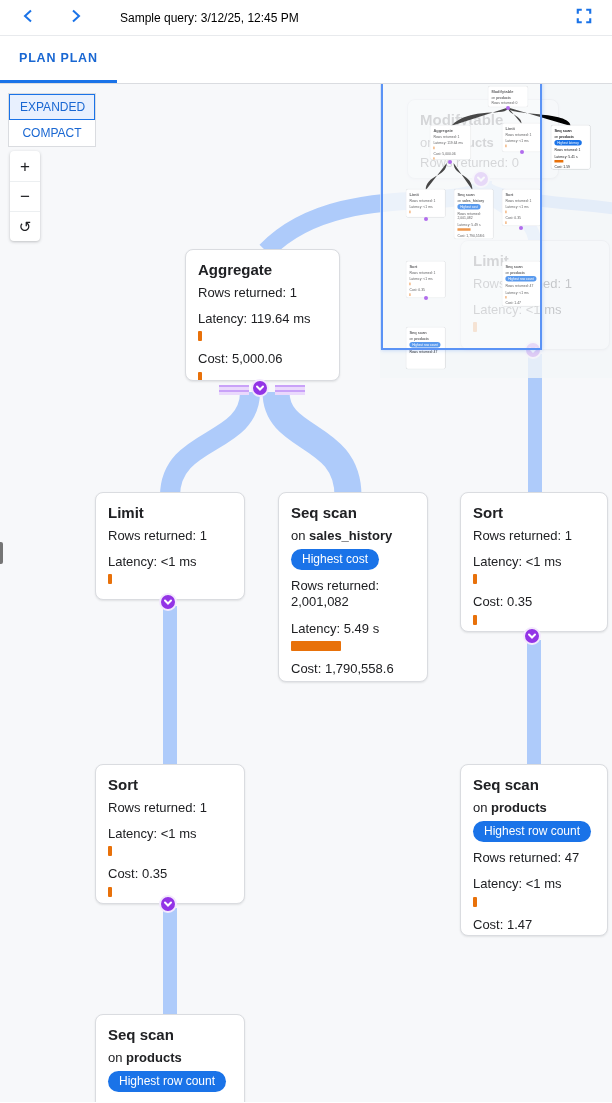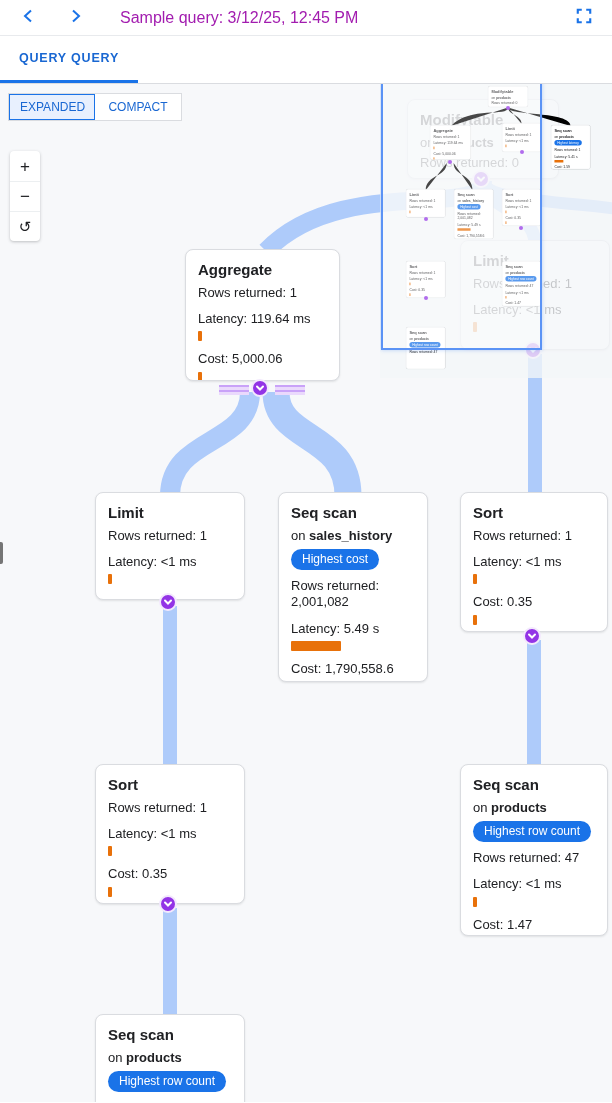--- a/index.html
+++ b/index.html
@@ -5,21 +5,21 @@
   * { margin:0; padding:0; box-sizing:border-box; }
   html,body { width:612px; height:1103px; background:#fff; overflow:hidden;
     font-family:"Liberation Sans", sans-serif; color:#202124; }
 
   
   .header { height:36px; display:flex; align-items:center; background:#fff;
     border-bottom:1px solid #e8eaed; padding:0 14px; }
   .navbtn { width:28px; height:28px; border:none; background:none; cursor:pointer;
     display:flex; align-items:center; justify-content:center; }
   .navbtn + .navbtn { margin-left:20px; }
-  .hdr-title { font-size:16px; margin-left:30px; color:#a21caf; flex:1; }
+  .hdr-title { font-size:12px; margin-left:30px; color:#000000; flex:1; }
   .fsbtn { width:28px; height:28px; border:none; background:none; cursor:pointer;
     display:flex; align-items:center; justify-content:center; }
 
   
   .tabbar { height:48px; display:flex; align-items:stretch; border-bottom:1px solid #dadce0; background:#fff; }
   .tab { border:none; background:none; cursor:pointer; font-size:12.5px; font-weight:700;
     letter-spacing:.8px; color:#5f6368; padding:0 19px; border-bottom:3px solid transparent; }
   .tab.active { color:#1967d2; border-bottom-color:#1a73e8; }
 
   
@@ -40,21 +40,21 @@
   .node .bar { height:10px; background:#e8710a; margin-top:4px; border-radius:1px; }
 
   .chev { position:absolute; z-index:3; width:18px; height:18px; border-radius:50%;
     background:#9334e6; border:2px solid #f3e9fd; cursor:pointer;
     display:flex; align-items:center; justify-content:center; padding:0; }
   .chev svg { display:block; }
   .stripe { position:absolute; z-index:3; width:30px; height:10px;
     background:repeating-linear-gradient(180deg,#c9a2f8 0 2px,#ead9fc 2px 5px); }
 
   
-  .toggle { position:absolute; left:8px; top:9px; z-index:6; display:flex; flex-direction:row;
+  .toggle { position:absolute; left:8px; top:9px; z-index:6; display:flex; flex-direction:column;
     background:#fff; border:1px solid #dadce0; }
   .togbtn { border:1px solid transparent; background:#fff; color:#1967d2; font-size:12px;
     font-weight:400; padding:5px 10px; cursor:pointer; width:86px; font-family:inherit; }
   .togbtn.sel { background:#e8f0fe; border:1px solid #1a73e8; }
 
   
   .zoompanel { position:absolute; left:10px; top:67px; z-index:6; width:30px; background:#fff;
     border-radius:4px; box-shadow:0 1px 3px rgba(60,64,67,.3); display:flex; flex-direction:column; }
   .zbtn { border:none; background:none; cursor:pointer; height:30px; font-size:17px;
     color:#202124; line-height:1; font-family:inherit; }
@@ -100,21 +100,21 @@
           <path d="M2,6.5 V2 H6.5"></path>
             <path d="M11.5,2 H16 V6.5"></path>
             <path d="M16,11.5 V16 H11.5"></path>
             <path d="M6.5,16 H2 V11.5"></path>
         </svg>
       </span>
     </button>
   </div>
 
   <div class="tabbar" id="tabbar">
-      <button class="tab active">QUERY QUERY</button>
+      <button class="tab active">PLAN PLAN</button>
     </div>
 
   <div class="canvas" id="canvas">
     <svg class="edges" id="edges-svg" width="612" height="1018">
         <path d="M483,97 C483,135 340,90 266,167" stroke-width="18"></path>
         <path d="M483,97 C483,125 535,125 535,160" stroke-width="13"></path>
         <path d="M483,97 C483,130 721,110 721,167" stroke-width="12"></path>
         <path d="M535,270 L535,412" stroke-width="14"></path>
         <path d="M250,308 C250,362 170,352 170,412" stroke-width="20"></path>
         <path d="M276,308 C276,358 348,348 348,412" stroke-width="27"></path>

